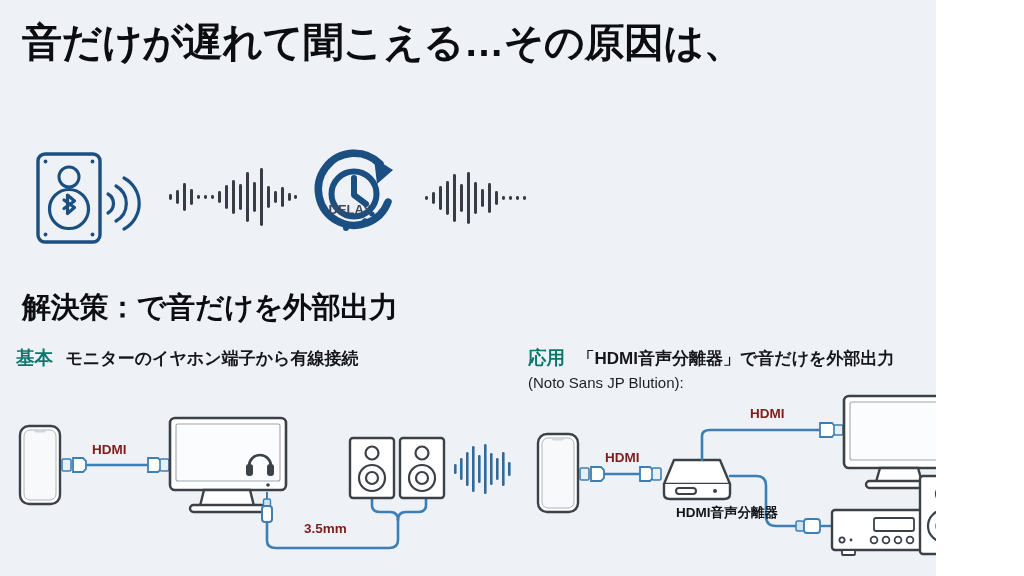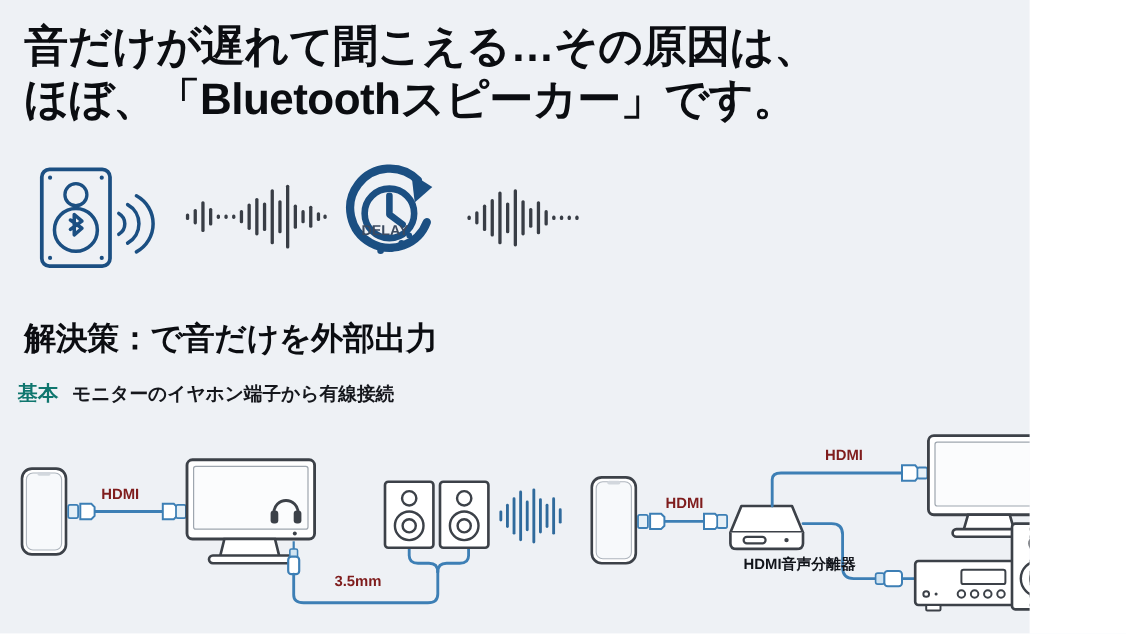--- a/index.html
+++ b/index.html
@@ -119,21 +119,20 @@
     white-space: nowrap;
   }
 </style>
 </head>
 <body>
 
 <div class="slide">
 
   <div class="title-block">
     <div class="title-line">音だけが遅れて聞こえる…その原因は、</div>
-    <div class="title-line">ほぼ、「Bluetoothスピーカー」です。</div>
   </div>
 
   <div class="icon-strip">
 
     <div class="bt-speaker">
       <svg width="110" height="96" viewBox="0 0 110 96">
         <rect x="6" y="4" width="62" height="88" rx="7" fill="none" stroke="#1b4f82" stroke-width="3.4"></rect>
         <circle cx="13.5" cy="11.5" r="1.9" fill="#1b4f82"></circle>
         <circle cx="60.5" cy="11.5" r="1.9" fill="#1b4f82"></circle>
         <circle cx="13.5" cy="84.5" r="1.9" fill="#1b4f82"></circle>
@@ -213,20 +212,27 @@
 
   <div class="section-heading">解決策：で音だけを外部出力</div>
 
   <div class="col-head left">
     <div>
       <span class="badge">基本</span>
       <span class="col-title">モニターのイヤホン端子から有線接続</span>
     </div>
   </div>
 
+  <div class="col-head right">
+    <div>
+      <span class="badge">応用</span>
+      <span class="col-title">「HDMI音声分離器」で音だけを外部出力</span>
+    </div>
+    <div class="col-sub">(Noto Sans JP Blution):</div>
+  </div>
 
   <div class="diagram left">
     <svg width="508" height="164" viewBox="0 0 508 164">
 
       <g>
         <rect x="12" y="18" width="40" height="78" rx="9" fill="#ffffff" stroke="#3c4148" stroke-width="2.4"></rect>
         <rect x="16" y="22" width="32" height="70" rx="6" fill="#f7f9fb" stroke="#aeb5bd" stroke-width="1"></rect>
         <rect x="26" y="21" width="12" height="3.4" rx="1.7" fill="#d2d7dd"></rect>
       </g>
 

